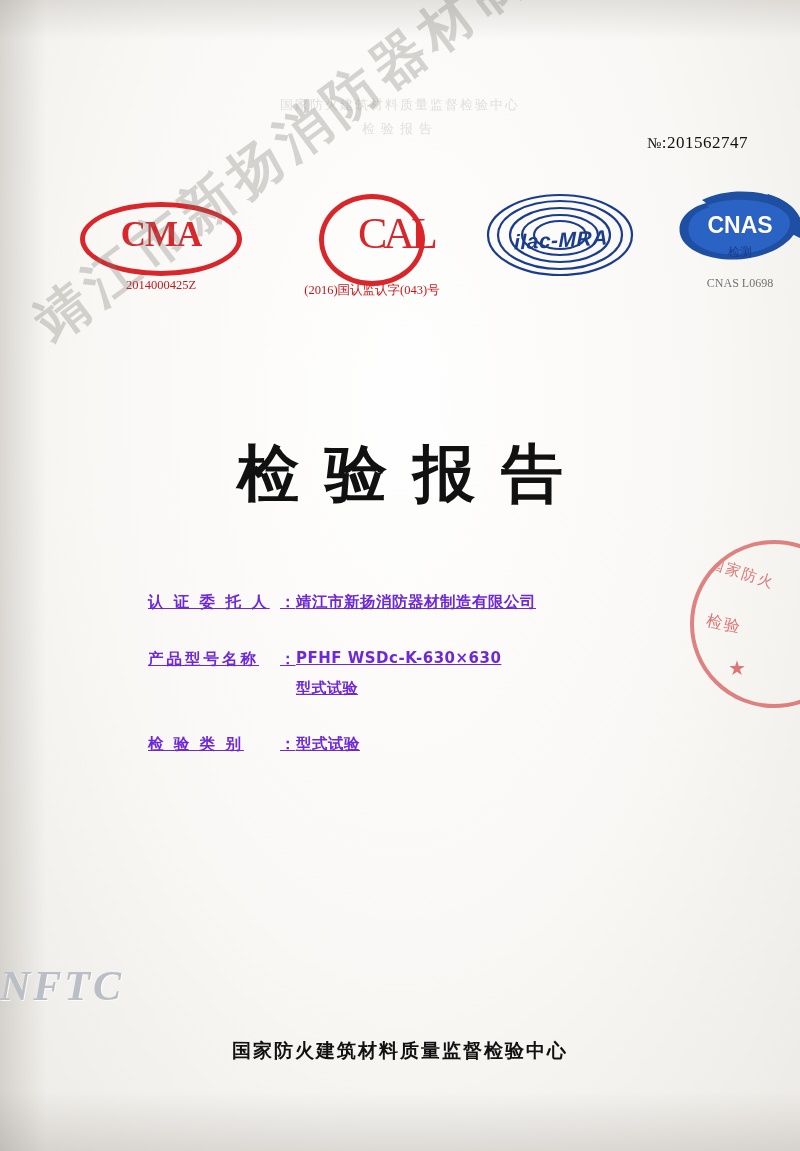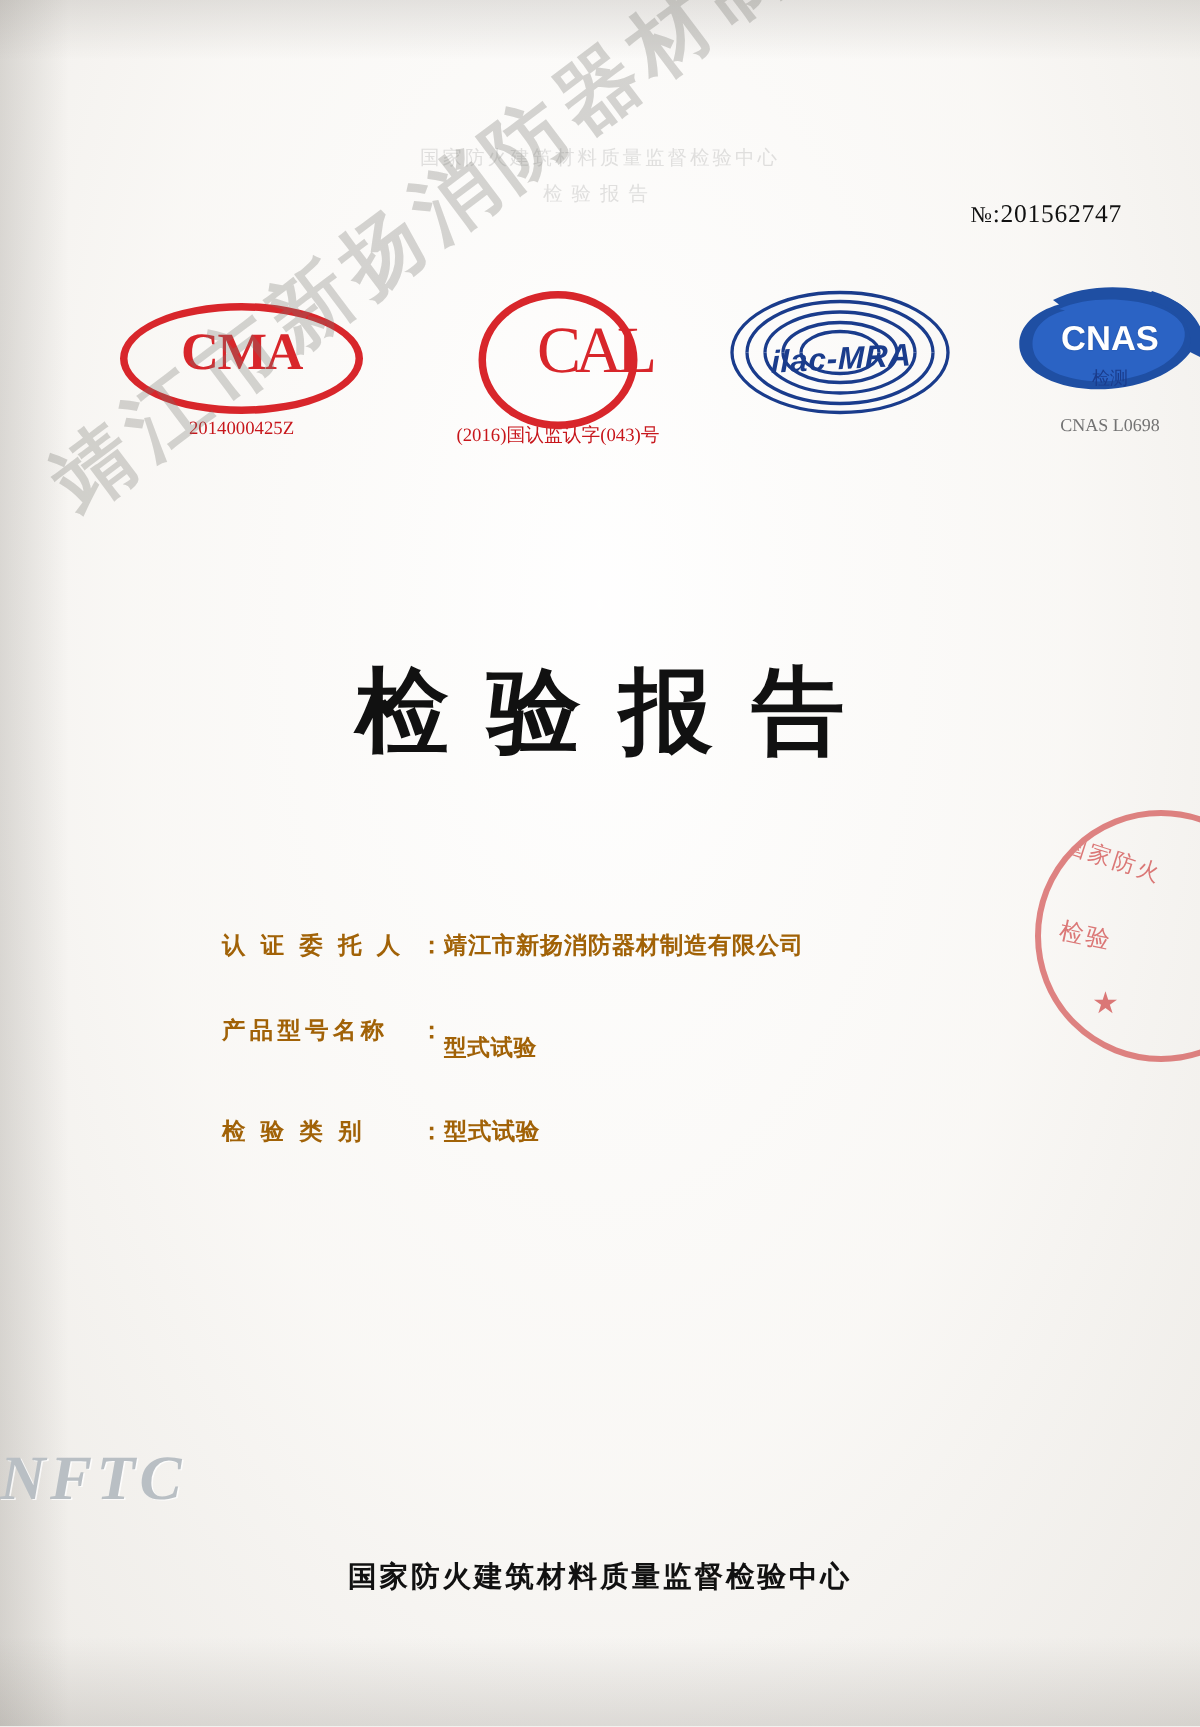--- a/index.html
+++ b/index.html
@@ -218,25 +218,26 @@
     font-weight: bold;
     font-size: 62px;
     letter-spacing: 26px;
     text-indent: 26px;
     color: #111;
   }
 
   
   .fields {
     position: absolute;
-    top: 620px;
+    top: 592px;
     left: 148px;
     right: 120px;
     font-size: 15.5px;
-    color: #a16207;
+    color: #6d28d9;
+    text-decoration: underline;
   }
   .field-row {
     display: flex;
     align-items: flex-start;
     margin-bottom: 36px;
   }
   .field-label {
     width: 132px;
     flex: 0 0 132px;
     font-weight: bold;
@@ -426,20 +427,21 @@
     <div class="field-row">
       <div class="field-label">认 证 委 托 人</div>
       <div class="field-colon">：</div>
       <div class="field-value">靖江市新扬消防器材制造有限公司</div>
     </div>
 
     <div class="field-row">
       <div class="field-label">产品型号名称</div>
       <div class="field-colon">：</div>
       <div class="field-value mono">
+        <span>PFHF WSDc-K-630×630</span>
         <span class="sub">型式试验</span>
       </div>
     </div>
 
     <div class="field-row">
       <div class="field-label">检 验 类 别</div>
       <div class="field-colon">：</div>
       <div class="field-value">型式试验</div>
     </div>
 

